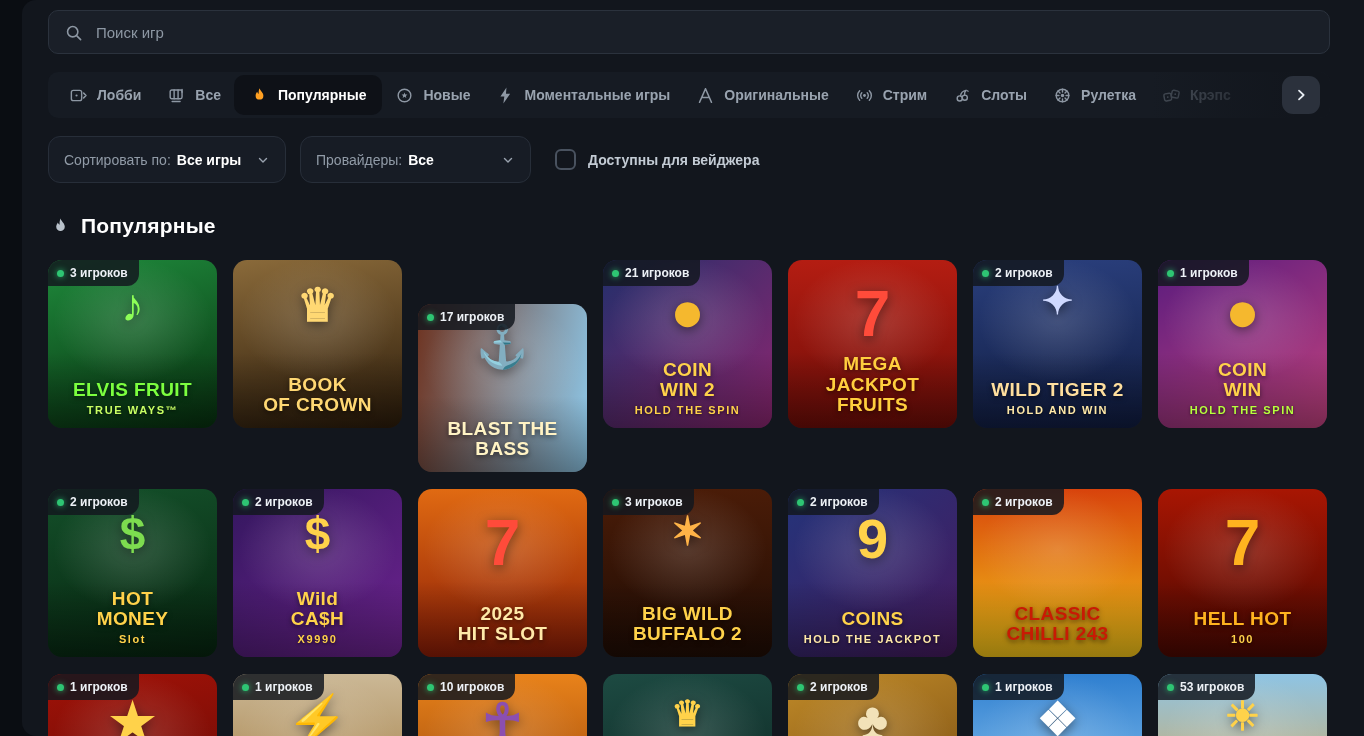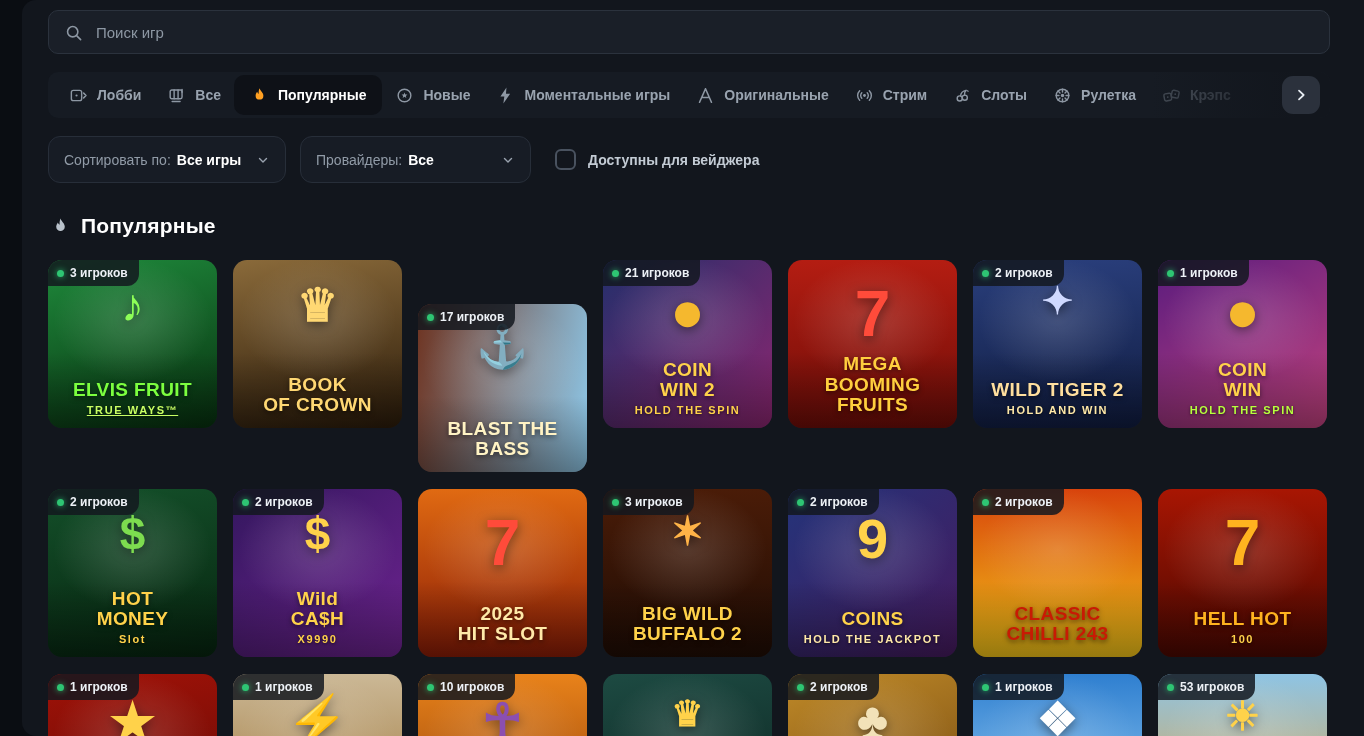--- a/index.html
+++ b/index.html
@@ -175,21 +175,21 @@
   <div class="grid">
 
     <div class="tile" style="background: linear-gradient(165deg, rgb(31, 138, 60), rgb(7, 48, 15));">
       <div class="badge">
           <span class="dot"></span>
           <span>3 игроков</span>
         </div>
       <div class="glyph" style="color: rgb(141, 255, 87); font-size: 46px;">♪</div>
       <div class="titles" style="color: rgb(124, 255, 63);">
           <div class="l1">ELVIS FRUIT</div>
-          <div class="sub" style="color: rgb(200, 255, 100); text-decoration: underline;">TRUE WAYS™</div>
+          <div class="sub" style="color: rgb(200, 255, 100);">TRUE WAYS™</div>
         </div>
     </div>
 
     <div class="tile" style="background: linear-gradient(170deg, rgb(138, 106, 58), rgb(43, 27, 10));">
 
       <div class="glyph" style="color: rgb(255, 216, 115); font-size: 46px;">♛</div>
       <div class="titles" style="color: rgb(255, 216, 115);">
           <div class="l1">BOOK</div>
           <div class="l2">OF CROWN</div>
         </div>
@@ -217,21 +217,21 @@
           <div class="l1">COIN</div>
           <div class="l2">WIN 2</div>
           <div class="sub" style="color: rgb(255, 210, 74);">HOLD THE SPIN</div>
         </div>
     </div>
 
     <div class="tile" style="background: linear-gradient(rgb(180, 29, 18), rgb(110, 13, 8));">
 
       <div class="glyph" style="color: rgb(255, 75, 58); font-size: 64px;">7</div>
       <div class="titles" style="color: rgb(255, 207, 62);">
-          <div class="l1">MEGA BOOMING</div>
+          <div class="l1">MEGA JACKPOT</div>
           <div class="l2">FRUITS</div>
         </div>
     </div>
 
     <div class="tile" style="background: linear-gradient(175deg, rgb(42, 63, 125), rgb(16, 28, 64));">
       <div class="badge">
           <span class="dot"></span>
           <span>2 игроков</span>
         </div>
       <div class="glyph" style="color: rgb(207, 217, 255); font-size: 38px;">✦</div>

